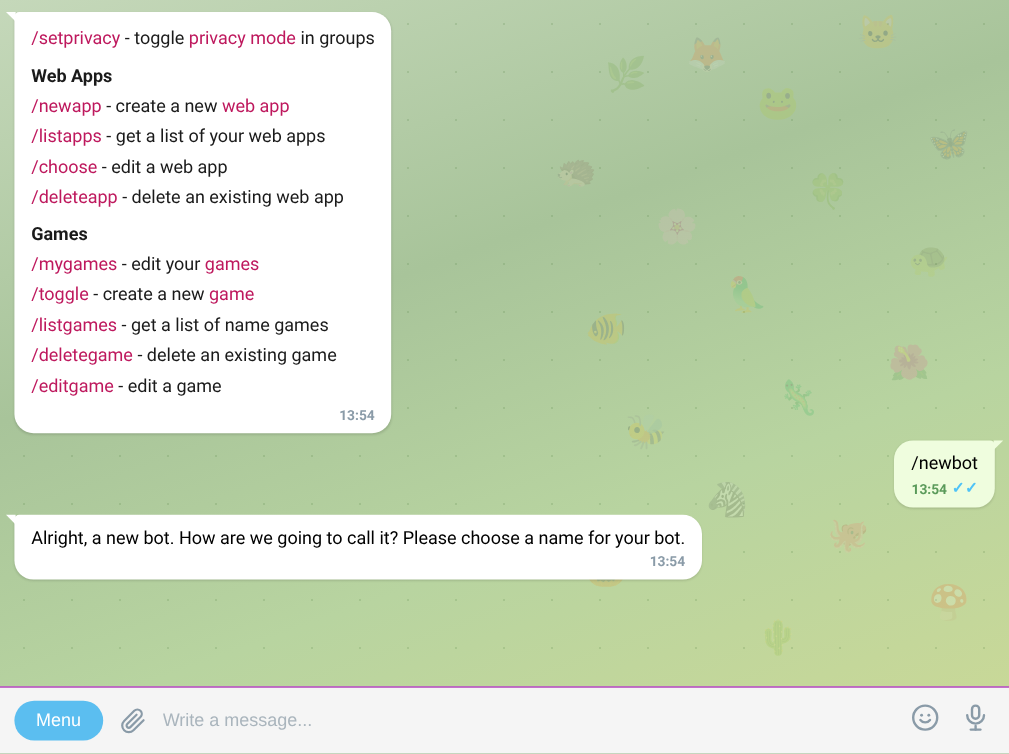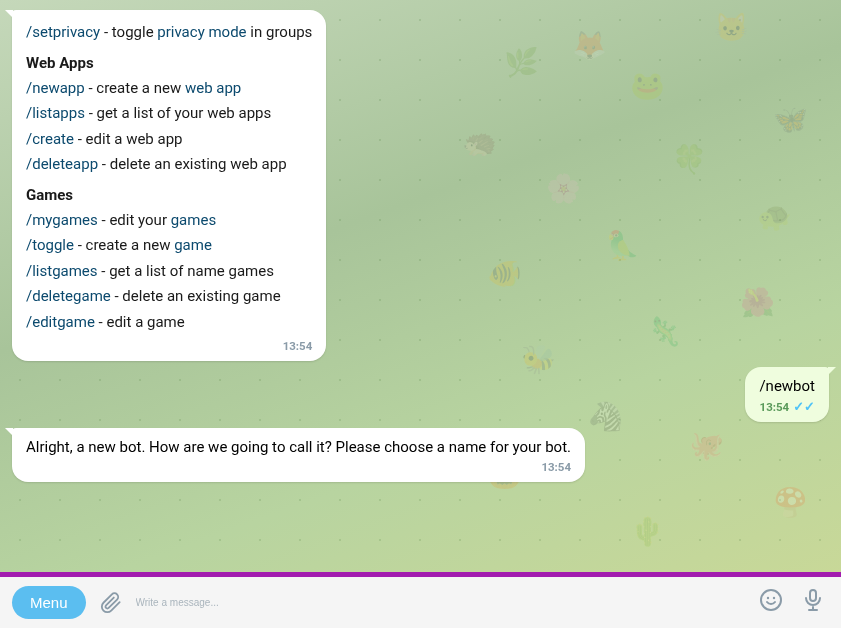--- a/index.html
+++ b/index.html
@@ -132,40 +132,40 @@
       margin-bottom: 4px;
       margin-top: 2px;
     }
 
     .cmd-line {
       line-height: 1.7;
       color: #1a1a1a;
     }
 
     .cmd-link {
-      color: #0c4a6e;
+      color: #be185d;
       text-decoration: none;
       cursor: pointer;
     }
 
     .spacer {
       height: 6px;
     }
 
     
     .input-bar {
       position: absolute;
       bottom: 0; left: 0; right: 0;
       height: 56px;
       background: #f5f5f5;
       display: flex;
       align-items: center;
       padding: 0 12px;
       gap: 10px;
-      border-top: 5px solid #a21caf;
+      border-top: 1px solid #a21caf;
     }
 
     .menu-btn {
       background: #5bbef0;
       color: white;
       border: none;
       border-radius: 22px;
       padding: 8px 18px;
       font-size: 15px;
       font-weight: 500;
@@ -182,21 +182,21 @@
       padding: 4px;
       display: flex;
       align-items: center;
       justify-content: center;
     }
 
     .msg-input {
       flex: 1;
       border: none;
       background: transparent;
-      font-size: 10px;
+      font-size: 15px;
       color: #a21caf;
       outline: none;
     }
 
     .msg-input::placeholder {
       color: #aab5bd;
     }
 
     .emoji-btn {
       background: none;
@@ -276,21 +276,21 @@
         <span> - create a new </span>
         <a class="cmd-link">web app</a>
       </div>
 
       <div class="cmd-line">
         <a class="cmd-link">/listapps</a>
         <span> - get a list of your web apps</span>
       </div>
 
       <div class="cmd-line">
-        <a class="cmd-link">/create</a>
+        <a class="cmd-link">/choose</a>
         <span> - edit a web app</span>
       </div>
 
       <div class="cmd-line">
         <a class="cmd-link">/deleteapp</a>
         <span> - delete an existing web app</span>
       </div>
 
       <div class="spacer"></div>
 

